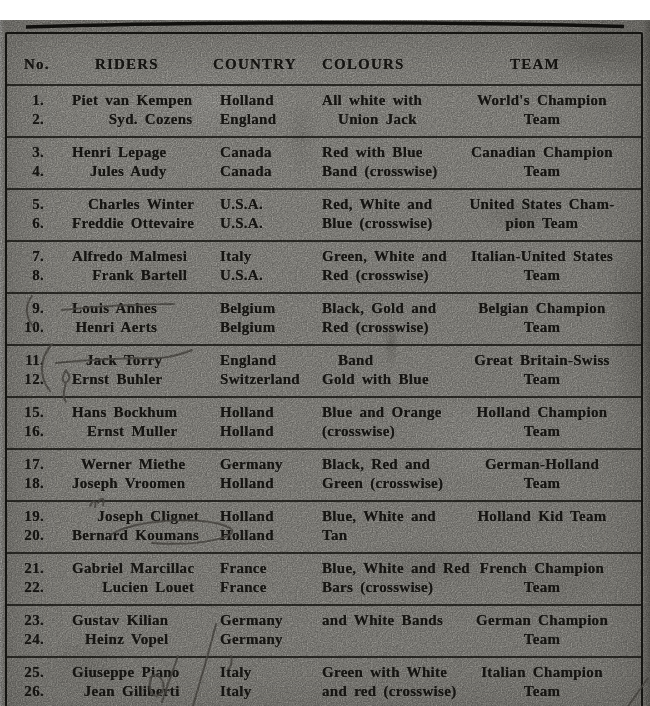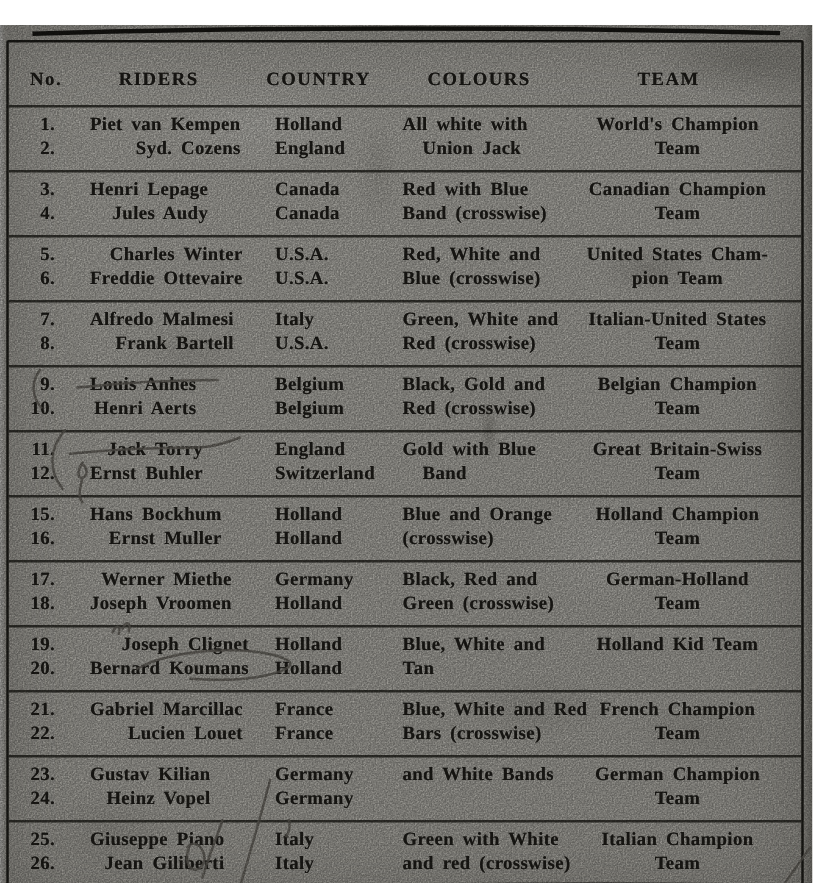--- a/index.html
+++ b/index.html
@@ -35,21 +35,21 @@
   .frame{
     position:absolute; left:5px; top:12px; width:634px; height:674px;
     border:2px solid #24231e; border-radius:2px; z-index:3;
   }
   .hdr{position:absolute; left:0; top:0; width:100%; height:50px;}
   .hdr span{
     position:absolute; top:22px; font-size:15px; font-weight:700;
     letter-spacing:1.2px; white-space:nowrap; text-shadow:0 0 .4px rgba(20,18,14,.6);
   }
   .h-no{left:17px;} .h-riders{left:88px;} .h-country{left:206px;}
-  .h-colours{left:335px;} .h-team{left:503px;}
+  .h-colours{left:315px;} .h-team{left:503px;}
   .rows{position:absolute; left:0; top:50px; width:100%;}
   .group{
     position:relative; height:52px; box-sizing:border-box;
     border-top:2px solid rgba(38,36,30,.82);
   }
   .cell{position:absolute; top:5px;}
   .l{height:19px; line-height:19px; font-size:15px; font-weight:700;
      white-space:nowrap; letter-spacing:.3px; word-spacing:3px;
      text-shadow:0 0 .4px rgba(20,18,14,.55);}
   .c-no{left:2px; width:35px; text-align:right;}
@@ -200,22 +200,22 @@
       </div>
       <div class="cell c-name">
         <div class="l name0">Jack Torry</div>
         <div class="l name1">Ernst Buhler</div>
       </div>
       <div class="cell c-country">
         <div class="l country0">England</div>
         <div class="l country1">Switzerland</div>
       </div>
       <div class="cell c-colours">
+        <div class="l col1 indent">Band</div>
         <div class="l col0">Gold with Blue</div>
-        <div class="l col1 indent">Band</div>
       </div>
       <div class="cell c-team">
         <div class="l team0">Great Britain-Swiss</div>
         <div class="l team1">Team</div>
       </div>
     </div>
 
     <div class="group">
       <div class="cell c-no">
         <div class="l no0">15.</div>

